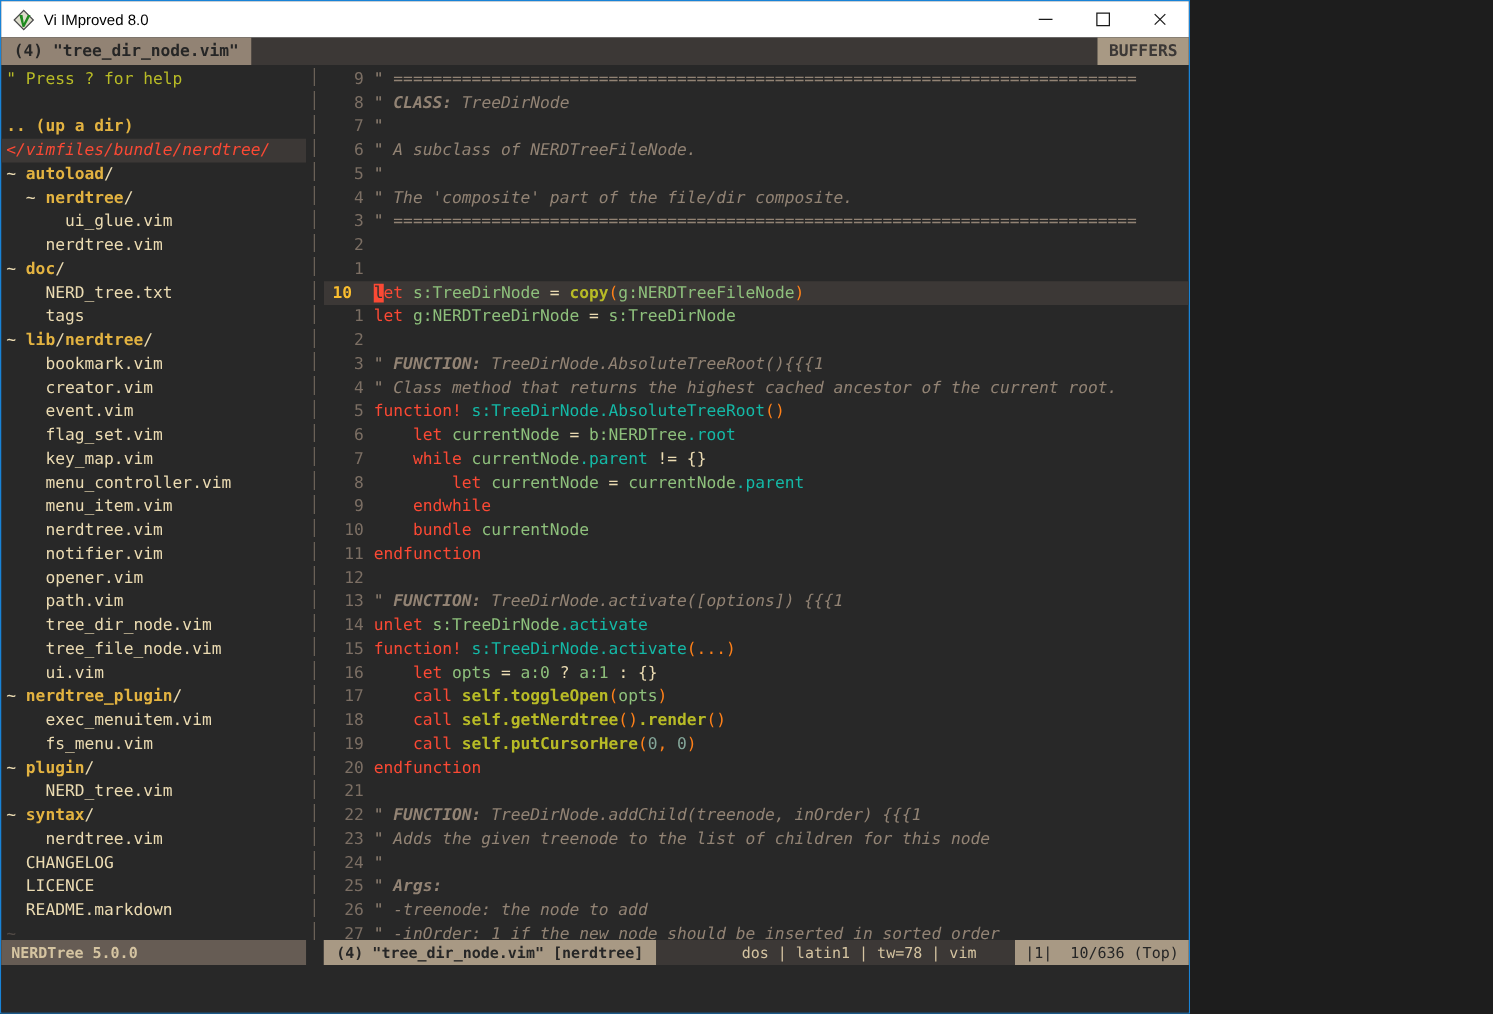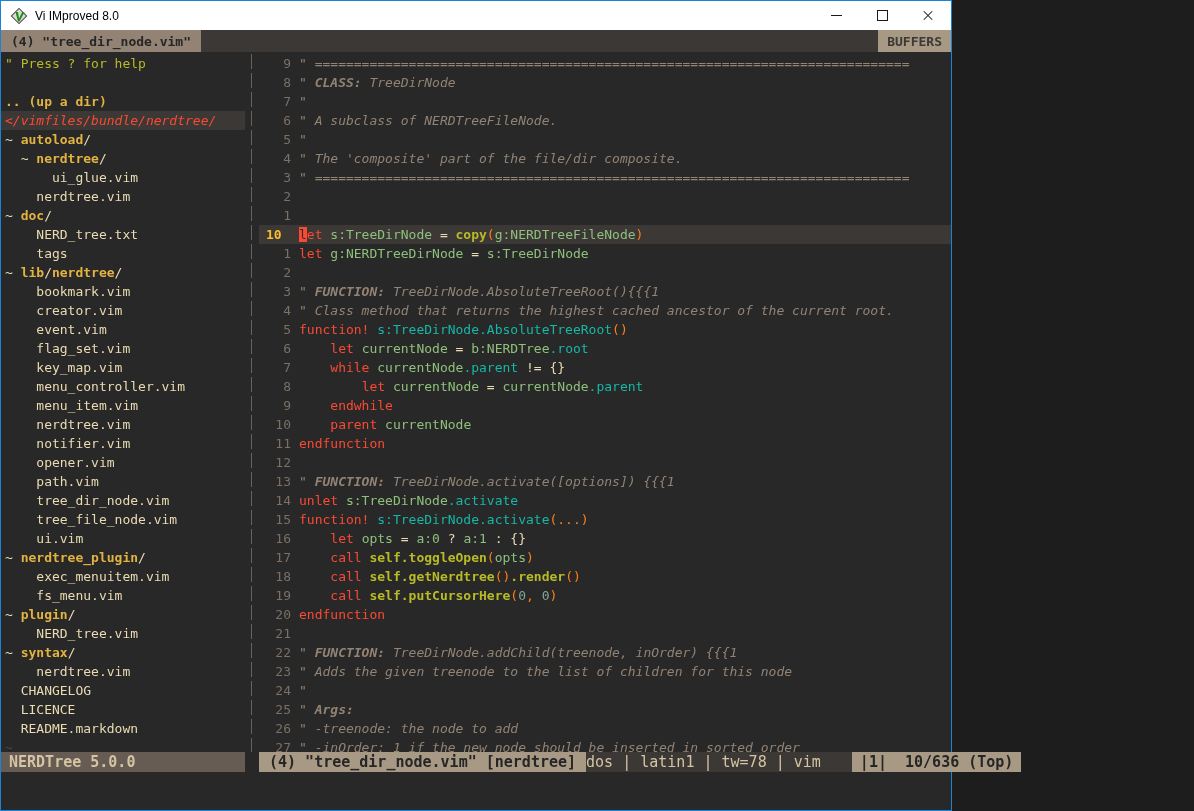--- a/index.html
+++ b/index.html
@@ -50,27 +50,27 @@
   .tk-C{color:#928374;font-style:italic;font-weight:bold;}
   .tk-cur{background:#fb4934;color:#32302f;}
   
   .tk-sg{color:#b8bb26;}
   .tk-sy{color:#e3b341;font-weight:bold;}
   .tk-sw{color:#ebdbb2;}
   .tk-sr{color:#fb4934;font-style:italic;}
   .tk-st{color:#504945;}
   
   .statusbar{height:20px;flex:0 0 auto;display:flex;background:#282828;
-             font-family:"DejaVu Sans Mono",monospace;font-size:15px;line-height:20px;}
+             font-family:"DejaVu Sans Mono",monospace;font-size:12px;line-height:20px;justify-content:flex-end;}
   .sb-left{box-sizing:border-box;width:244px;flex:0 0 auto;background:#665c54;color:#d5c4a1;
            font-weight:bold;padding:0 8px;white-space:pre;}
   .sb-gap{width:14px;flex:0 0 auto;background:#282828;}
   .sb-buffer{background:#a89984;color:#262626;font-weight:bold;padding:0 10px;white-space:pre;}
   .sb-mid{flex:1 1 auto;background:#3c3836;color:#d5c4a1;text-align:right;padding-right:31px;white-space:pre;}
-  .sb-right{flex:0 0 auto;background:#a89984;color:#262626;font-weight:bold;padding:0 8px;white-space:pre;}
+  .sb-right{flex:0 0 auto;background:#a89984;color:#262626;font-weight:normal;padding:0 8px;white-space:pre;}
   .cmdline{height:38px;flex:0 0 auto;background:#282828;}
 </style>
 </head>
 <body>
 
 <div class="window">
 
   <div class="titlebar">
     <span class="title-icon">
       <svg width="18" height="18" viewBox="0 0 18 18">
@@ -116,21 +116,21 @@
         <div class="crow cur"><span class="lnum">10</span><span class="lcode"><span class="tk-cur">l</span><span class="tk-k">et</span><span class="tk-o"> </span><span class="tk-v">s:TreeDirNode</span><span class="tk-o"> = </span><span class="tk-f">copy</span><span class="tk-d">(</span><span class="tk-v">g:NERDTreeFileNode</span><span class="tk-d">)</span></span></div>
         <div class="crow"><span class="lnum">1</span><span class="lcode"><span class="tk-k">let</span><span class="tk-o"> </span><span class="tk-v">g:NERDTreeDirNode</span><span class="tk-o"> = </span><span class="tk-v">s:TreeDirNode</span></span></div>
         <div class="crow"><span class="lnum">2</span><span class="lcode"></span></div>
         <div class="crow"><span class="lnum">3</span><span class="lcode"><span class="tk-c">" </span><span class="tk-C">FUNCTION:</span><span class="tk-c"> TreeDirNode.AbsoluteTreeRoot(){{{1</span></span></div>
         <div class="crow"><span class="lnum">4</span><span class="lcode"><span class="tk-c">" Class method that returns the highest cached ancestor of the current root.</span></span></div>
         <div class="crow"><span class="lnum">5</span><span class="lcode"><span class="tk-k">function!</span><span class="tk-o"> </span><span class="tk-m">s:TreeDirNode.AbsoluteTreeRoot</span><span class="tk-d">()</span></span></div>
         <div class="crow"><span class="lnum">6</span><span class="lcode"><span class="tk-o">    </span><span class="tk-k">let</span><span class="tk-o"> </span><span class="tk-v">currentNode</span><span class="tk-o"> = </span><span class="tk-v">b:NERDTree</span><span class="tk-m">.root</span></span></div>
         <div class="crow"><span class="lnum">7</span><span class="lcode"><span class="tk-o">    </span><span class="tk-k">while</span><span class="tk-o"> </span><span class="tk-v">currentNode</span><span class="tk-m">.parent</span><span class="tk-o"> != {}</span></span></div>
         <div class="crow"><span class="lnum">8</span><span class="lcode"><span class="tk-o">        </span><span class="tk-k">let</span><span class="tk-o"> </span><span class="tk-v">currentNode</span><span class="tk-o"> = </span><span class="tk-v">currentNode</span><span class="tk-m">.parent</span></span></div>
         <div class="crow"><span class="lnum">9</span><span class="lcode"><span class="tk-o">    </span><span class="tk-k">endwhile</span></span></div>
-        <div class="crow"><span class="lnum">10</span><span class="lcode"><span class="tk-o">    </span><span class="tk-k">parent</span><span class="tk-o"> </span><span class="tk-v">currentNode</span></span></div>
+        <div class="crow"><span class="lnum">10</span><span class="lcode"><span class="tk-o">    </span><span class="tk-k">bundle</span><span class="tk-o"> </span><span class="tk-v">currentNode</span></span></div>
         <div class="crow"><span class="lnum">11</span><span class="lcode"><span class="tk-k">endfunction</span></span></div>
         <div class="crow"><span class="lnum">12</span><span class="lcode"></span></div>
         <div class="crow"><span class="lnum">13</span><span class="lcode"><span class="tk-c">" </span><span class="tk-C">FUNCTION:</span><span class="tk-c"> TreeDirNode.activate([options]) {{{1</span></span></div>
         <div class="crow"><span class="lnum">14</span><span class="lcode"><span class="tk-k">unlet</span><span class="tk-o"> </span><span class="tk-v">s:TreeDirNode</span><span class="tk-m">.activate</span></span></div>
         <div class="crow"><span class="lnum">15</span><span class="lcode"><span class="tk-k">function!</span><span class="tk-o"> </span><span class="tk-m">s:TreeDirNode.activate</span><span class="tk-d">(...)</span></span></div>
         <div class="crow"><span class="lnum">16</span><span class="lcode"><span class="tk-o">    </span><span class="tk-k">let</span><span class="tk-o"> </span><span class="tk-v">opts</span><span class="tk-o"> = </span><span class="tk-v">a:0</span><span class="tk-o"> ? </span><span class="tk-v">a:1</span><span class="tk-o"> : {}</span></span></div>
         <div class="crow"><span class="lnum">17</span><span class="lcode"><span class="tk-o">    </span><span class="tk-k">call</span><span class="tk-o"> </span><span class="tk-f">self.toggleOpen</span><span class="tk-d">(</span><span class="tk-v">opts</span><span class="tk-d">)</span></span></div>
         <div class="crow"><span class="lnum">18</span><span class="lcode"><span class="tk-o">    </span><span class="tk-k">call</span><span class="tk-o"> </span><span class="tk-f">self.getNerdtree</span><span class="tk-d">()</span><span class="tk-f">.render</span><span class="tk-d">()</span></span></div>
         <div class="crow"><span class="lnum">19</span><span class="lcode"><span class="tk-o">    </span><span class="tk-k">call</span><span class="tk-o"> </span><span class="tk-f">self.putCursorHere</span><span class="tk-d">(</span><span class="tk-n">0</span><span class="tk-d">,</span><span class="tk-o"> </span><span class="tk-n">0</span><span class="tk-d">)</span></span></div>
         <div class="crow"><span class="lnum">20</span><span class="lcode"><span class="tk-k">endfunction</span></span></div>

